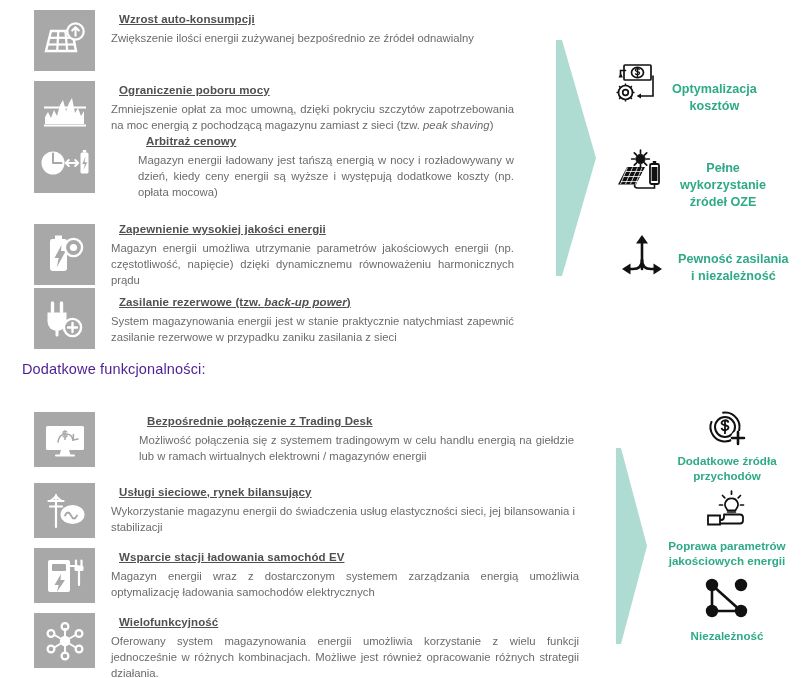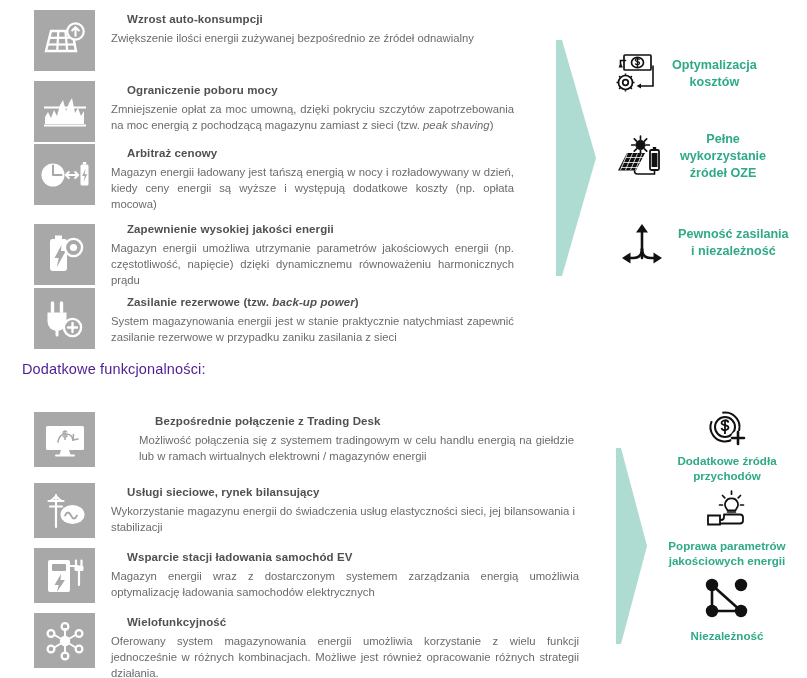--- a/index.html
+++ b/index.html
@@ -40,22 +40,23 @@
   .icon-tile svg { display: block; }
   .feature-text {
     padding-left: 16px;
     padding-top: 2px;
   }
   .feature-title {
     font-size: 11.5px;
     font-weight: bold;
     color: #4f5052;
     line-height: 15px;
-    margin: 0 0 3px 16px;
+    margin: 0 0 3px 8px;
     letter-spacing: .1px;
+    text-decoration: underline;
   }
   .feature-title em {
     font-style: italic;
   }
   .feature-desc {
     font-size: 11.3px;
     line-height: 16px;
     color: #6a6b6d;
     margin: 0;
     text-align: justify;
@@ -90,20 +91,21 @@
   .benefit-label {
     color: #2faa86;
     font-size: 12.6px;
     font-weight: bold;
     line-height: 17px;
     white-space: pre-line;
     text-align: center;
   }
   .benefit-item.inline .benefit-label {
     padding-left: 14px;
+    margin-top: 29px;
   }
   .benefit-item.stacked .benefit-label {
     padding-top: 4px;
     font-size: 11.6px;
     line-height: 15px;
   }
 </style>
 </head>
 <body>
 
@@ -136,21 +138,21 @@
         <path d="M1 13.5 H43" stroke="#ffffff" stroke-width="1.8"></path>
         <path d="M1 31.5 H43" stroke="#ffffff" stroke-width="2.2"></path>
       </svg>
     </div>
     <div class="feature-text">
       <p class="feature-title">Ograniczenie poboru mocy</p>
       <p class="feature-desc">Zmniejszenie opłat za moc umowną, dzięki pokryciu szczytów zapotrzebowania na moc energią z pochodzącą magazynu zamiast z sieci (tzw. <em>peak shaving</em>)</p>
     </div>
   </div>
 
-  <div class="feature-row" style="left:34px; top:144px; width:480px;">
+  <div class="feature-row" style="left:34px; top:132px; width:480px;gap:27px;">
     <div class="icon-tile" style="width:61px;height:61px;">
       <svg width="48" height="30" viewBox="0 0 48 30" aria-hidden="true">
         <circle cx="12" cy="15" r="11.5" fill="#ffffff"></circle>
         <path d="M12 15 V5.6 M12 15 H20.5" stroke="#a8a8a8" stroke-width="2" stroke-linecap="round"></path>
         <path d="M27 15 h8 M27.8 12 l-3 3 3 3 M34.2 12 l3 3 -3 3" stroke="#ffffff" stroke-width="2" fill="none" stroke-linecap="round" stroke-linejoin="round"></path>
         <rect x="39.5" y="4.5" width="8" height="21" rx="1.6" fill="#ffffff"></rect>
         <rect x="41.8" y="2" width="3.4" height="2.6" fill="#ffffff"></rect>
         <path d="M44.6 8.5 L41.2 16 h2.6 l-1.2 6 3.6-7.8h-2.6z" fill="#a8a8a8"></path>
       </svg>
     </div>

